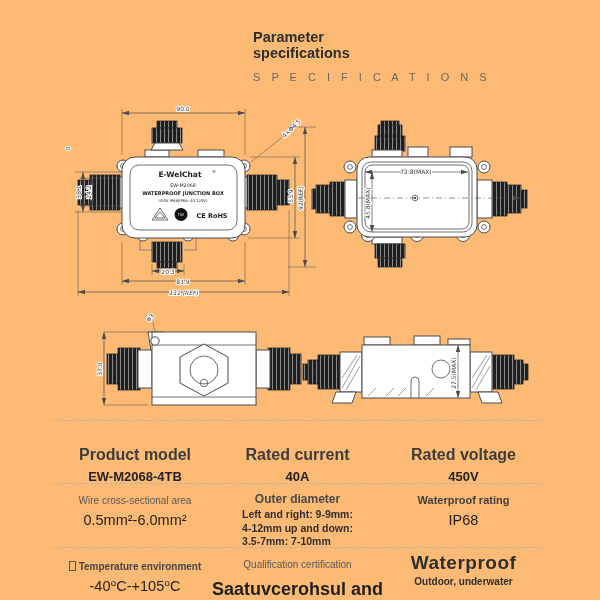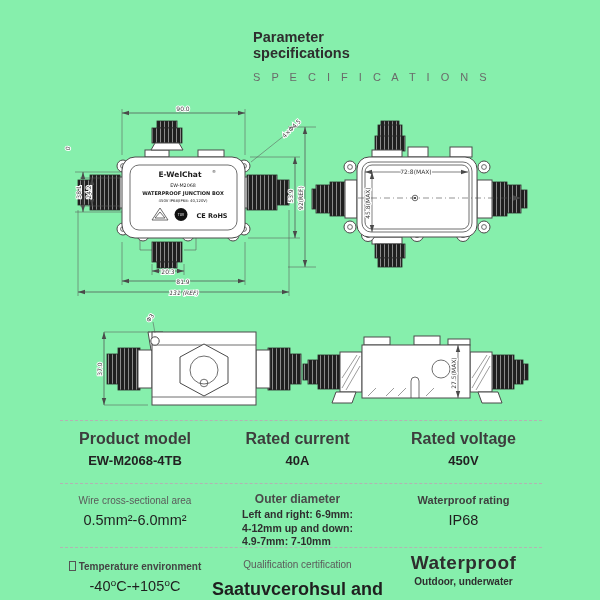--- a/index.html
+++ b/index.html
@@ -1,16 +1,16 @@
 <!DOCTYPE html>
 <html><head>
 <meta charset="utf-8">
 <style>
   html,body{margin:0;padding:0;background:#fff;}
-  #page{position:relative;width:600px;height:600px;background:#86efac;overflow:hidden;
+  #page{position:relative;width:600px;height:600px;background:#fdba74;overflow:hidden;
         font-family:"Liberation Sans","DejaVu Sans",sans-serif;color:#333;}
   
   .hdr{position:absolute;left:253px;top:30px;}
   .hdr .t{font-size:14.5px;font-weight:bold;color:#2e2e2e;line-height:1.1;}
   .hdr .s{margin-top:9px;font-size:11px;color:#6a6a6a;letter-spacing:4px;}
   
   svg{position:absolute;left:0;top:95px;}
   .oln{fill:#fff;stroke:#4a4a4a;stroke-width:1;}
   .oln2{fill:none;stroke:#4a4a4a;stroke-width:0.8;}
   .thin{fill:none;stroke:#5a5a5a;stroke-width:0.6;}
@@ -19,21 +19,21 @@
   .dim{stroke:#4a4a4a;stroke-width:0.7;marker-start:url(#da);marker-end:url(#da);}
   .dtx{font-family:"DejaVu Sans",sans-serif;font-size:6px;fill:#3a3a3a;
        paint-order:stroke;stroke:#fff;stroke-width:2px;text-anchor:middle;}
   .ltx{font-family:"DejaVu Sans",sans-serif;fill:#1c1c1c;text-anchor:middle;}
   .cl{stroke:#4a4a4a;stroke-width:0.6;stroke-dasharray:6 3 1 3;fill:none;}
   
   .table{position:absolute;left:60px;top:420px;width:482px;}
   .row{display:grid;grid-template-columns:150px 175px 157px;border-top:1.2px dashed #b3b3b3;}
   .cell{text-align:center;}
   .r1{height:62px;} .r2{height:63px;} .r3{height:55px;}
-  .h-big{font-size:16px;font-weight:bold;color:#3d3d3d;margin-top:9px;}
+  .h-big{font-size:16px;font-weight:bold;color:#3d3d3d;margin-top:25px;}
   .v-med{font-size:13px;color:#222;margin-top:5px;font-weight:bold;}
   .h-sm{font-size:10px;color:#5a5a5a;margin-top:11px;}
   .h-smb{font-size:10px;font-weight:bold;color:#444;margin-top:13px;}
   .h-md{font-size:12px;font-weight:bold;color:#4a4a4a;margin-top:8px;}
   .h-wr{font-size:11px;font-weight:bold;color:#3f3f3f;margin-top:10px;}
   .v-big{font-size:14.5px;color:#1f1f1f;margin-top:6px;}
   .v-lines{display:inline-block;text-align:left;font-size:10.5px;font-weight:bold;
            color:#2f2f2f;line-height:1.3;margin-top:2px;}
   .v-bold{font-size:18px;font-weight:bold;color:#1f1f1f;margin-top:9px;}
   .h-app{font-size:19px;font-weight:bold;color:#2e2e2e;margin-top:4px;letter-spacing:0.5px;}
@@ -288,23 +288,23 @@
       </div>
     </div>
     <div class="row r2">
       <div class="cell">
         <div class="h-sm">Wire cross-sectional area</div>
         <div class="v-big">0.5mm²-6.0mm²</div>
       </div>
       <div class="cell">
         <div class="h-md">Outer diameter</div>
         <div class="v-lines">
-          <div>Left and right: 6-9mm:</div>
+          <div>Left and right: 9-9mm:</div>
           <div>4-12mm up and down:</div>
-          <div>4.9-7mm: 7-10mm</div>
+          <div>3.5-7mm: 7-10mm</div>
         </div>
       </div>
       <div class="cell">
         <div class="h-wr">Waterproof rating</div>
         <div class="v-big">IP68</div>
       </div>
     </div>
     <div class="row r3">
       <div class="cell">
         <div class="h-smb"><span class="tofu"></span><span>Temperature environment</span></div>

